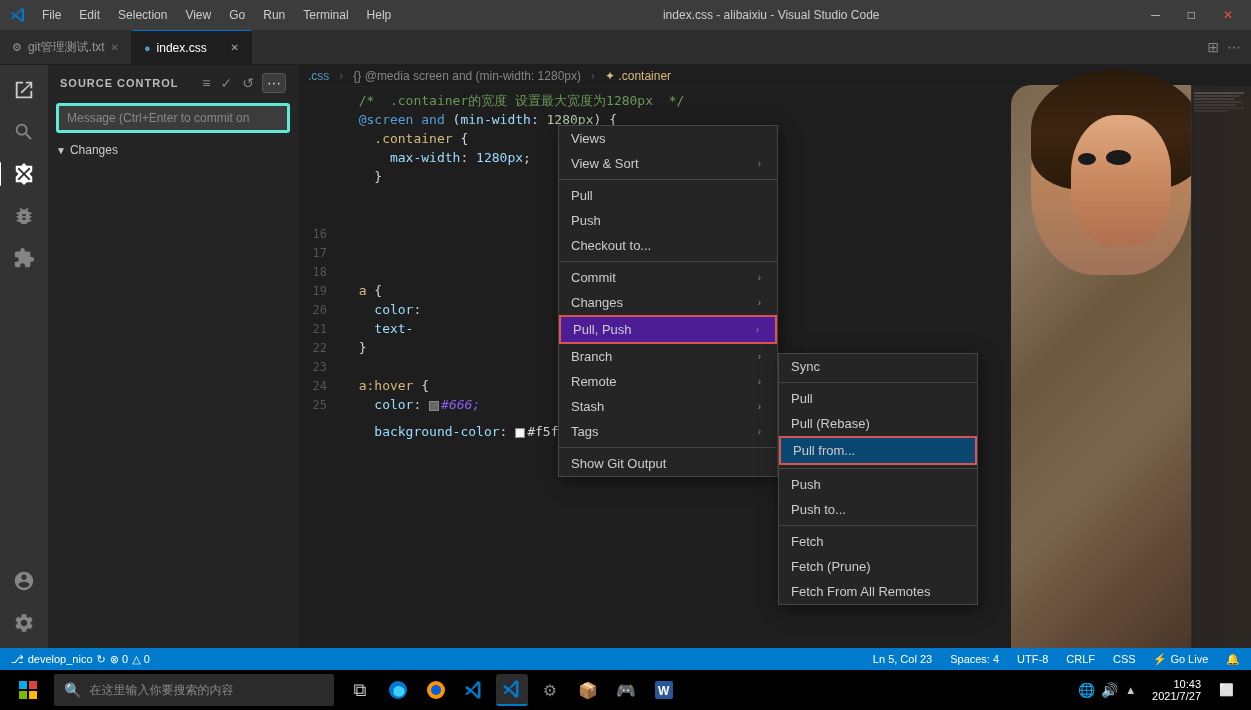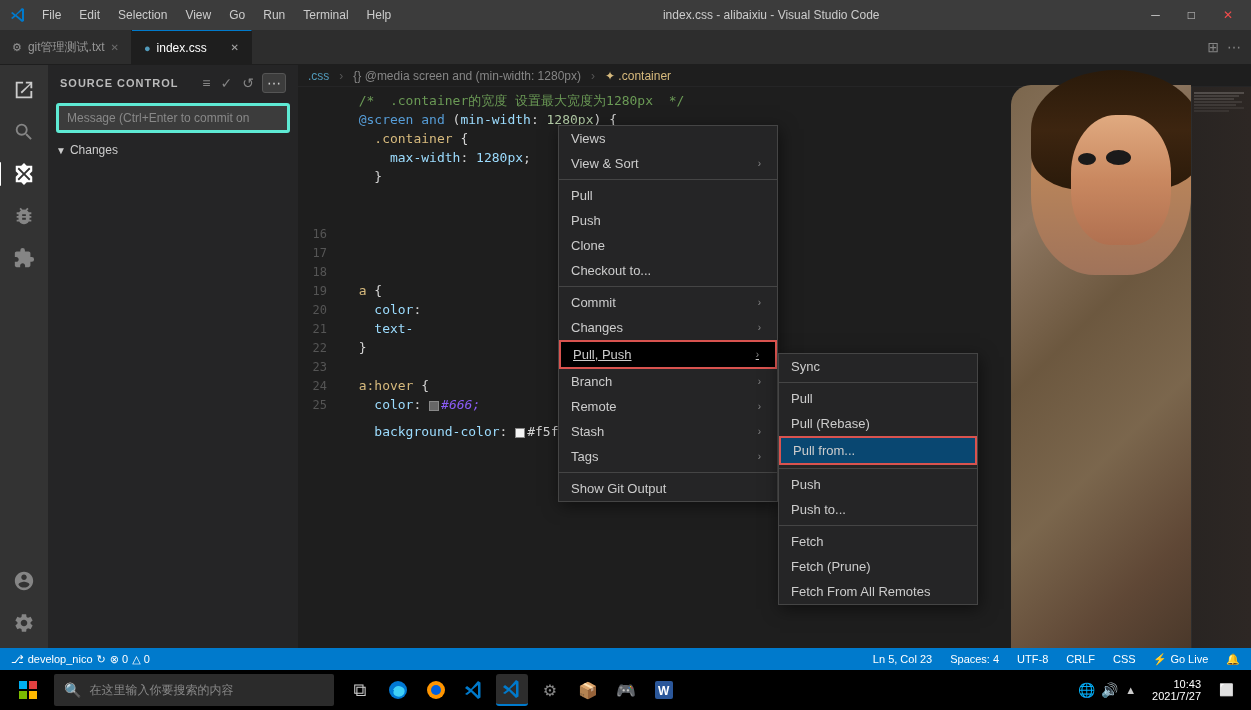--- a/index.html
+++ b/index.html
@@ -295,35 +295,32 @@
           <span class="menu-arrow">›</span>
         </div>
         <div class="menu-sep"></div>
         <div class="menu-item">
           <span>Pull</span>
         </div>
         <div class="menu-item">
           <span>Push</span>
         </div>
         <div class="menu-item">
-          <span>Clone</span>
-        </div>
-        <div class="menu-item">
           <span>Checkout to...</span>
         </div>
         <div class="menu-sep"></div>
         <div class="menu-item">
           <span>Commit</span>
           <span class="menu-arrow">›</span>
         </div>
         <div class="menu-item">
           <span>Changes</span>
           <span class="menu-arrow">›</span>
         </div>
-        <div class="menu-item" style="background:#000000;border:2px solid #d9534f;position:relative;text-decoration:underline;">
+        <div class="menu-item" style="background:#4c1d95;border:2px solid #d9534f;position:relative;">
           <span>Pull, Push</span>
           <span class="menu-arrow">›</span>
         </div>
         <div class="menu-item">
           <span>Branch</span>
           <span class="menu-arrow">›</span>
         </div>
         <div class="menu-item">
           <span>Remote</span>
           <span class="menu-arrow">›</span>

